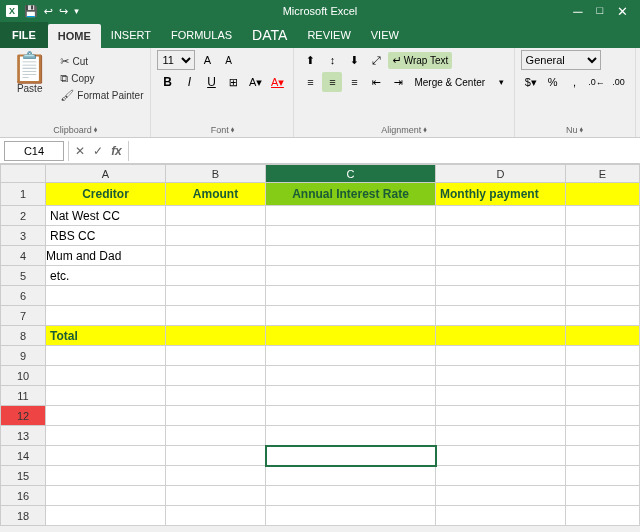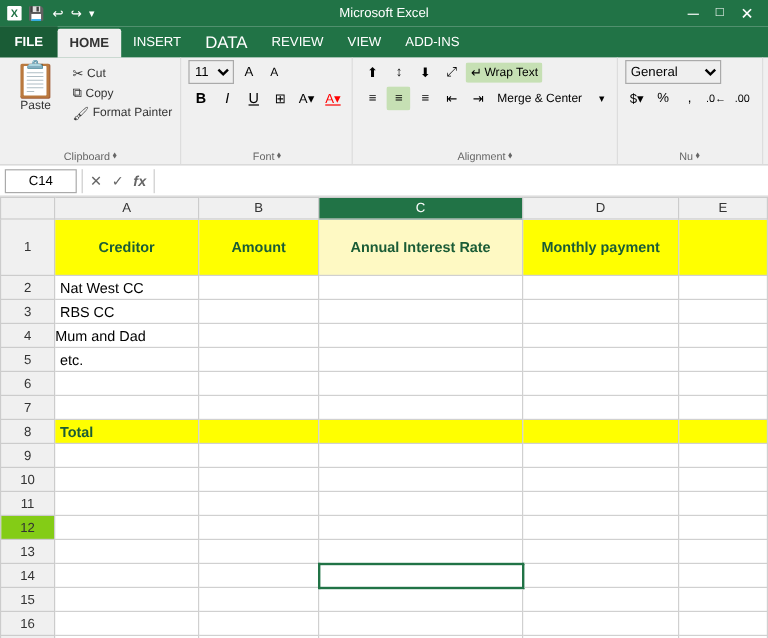--- a/index.html
+++ b/index.html
@@ -24,24 +24,24 @@
       <span style="color:white; font-size:13px; cursor:pointer; padding:0 6px;">─</span>
       <span style="color:white; font-size:11px; cursor:pointer; padding:0 6px;">□</span>
       <span style="color:white; font-size:13px; cursor:pointer; padding:0 6px;">✕</span>
     </div>
   </div>
 
   <div style="height:26px; background:#217346; display:flex; align-items:flex-end; padding:0 0;">
     <div style="padding:5px 12px; background:#1a5c36; color:white; font-size:11px; font-weight:bold; cursor:pointer; height:26px; display:flex; align-items:center;">FILE</div>
     <div style="padding:5px 10px; background:#f0f0f0; color:#333; font-size:11px; font-weight:bold; cursor:pointer; border-radius:2px 2px 0 0; height:24px; display:flex; align-items:center;">HOME</div>
     <div style="padding:5px 10px; color:white; font-size:11px; cursor:pointer; height:26px; display:flex; align-items:center;">INSERT</div>
+    <div style="padding:5px 10px; color:white; font-size:11px; cursor:pointer; height:26px; display:flex; align-items:center;">FORMULAS</div>
     <div style="padding:5px 10px; color:white; font-size:14px; cursor:pointer; height:26px; display:flex; align-items:center;">DATA</div>
     <div style="padding:5px 10px; color:white; font-size:11px; cursor:pointer; height:26px; display:flex; align-items:center;">REVIEW</div>
     <div style="padding:5px 10px; color:white; font-size:11px; cursor:pointer; height:26px; display:flex; align-items:center;">VIEW</div>
-    <div style="padding:5px 10px; color:white; font-size:11px; cursor:pointer; height:26px; display:flex; align-items:center;">ADD-INS</div>
   </div>
 
   <div style="height:90px; background:#f0f0f0; border-bottom:1px solid #ccc; display:flex; align-items:stretch;">
 
     <div style="display:flex; flex-direction:column; border-right:1px solid #ddd; padding:2px 4px;">
       <div style="display:flex; flex:1; align-items:flex-start; gap:2px;">
         <div style="display:flex; flex-direction:column; align-items:center; cursor:pointer; padding:2px 6px; border:1px solid transparent; border-radius:2px;">
           <span style="font-size:30px; color:#217346; line-height:1;">📋</span>
           <span style="font-size:10px; color:#333;">Paste</span>
         </div>
@@ -157,22 +157,22 @@
           <th style="background:#217346; text-align:center; font-weight:normal; font-size:11px; height:18px; border:1px solid #ccc; width:170px; color:white;">C</th>
           <th style="background:#f0f0f0; text-align:center; font-weight:normal; font-size:11px; height:18px; border:1px solid #ccc; width:130px; color:#333;">D</th>
           <th style="background:#f0f0f0; text-align:center; font-weight:normal; font-size:11px; height:18px; border:1px solid #ccc; color:#333;">E</th>
         </tr>
       </thead>
       <tbody id="sheet-body">
       <tr>
             <td style="background: rgb(240, 240, 240); text-align: center; font-size: 11px; width: 30px; border: 1px solid rgb(204, 204, 204); height: 20px; color: rgb(51, 51, 51); font-weight: normal; padding: 0px 2px;">1</td>
             <td style="border: 1px solid rgb(208, 208, 208); padding: 0px 4px; height: 20px; white-space: nowrap; overflow: hidden; font-size: 12px; background: rgb(255, 255, 0); font-weight: bold; color: rgb(26, 92, 54); text-align: center;">Creditor</td>
             <td style="border: 1px solid rgb(208, 208, 208); padding: 0px 4px; height: 20px; white-space: nowrap; overflow: hidden; font-size: 12px; background: rgb(255, 255, 0); font-weight: bold; color: rgb(26, 92, 54); text-align: center;">Amount</td>
-            <td style="border: 1px solid rgb(208, 208, 208); padding: 0px 4px; height: 20px; white-space: nowrap; overflow: hidden; font-size: 12px; background: #fef9c3; font-weight: bold; color: rgb(26, 92, 54); text-align: center;">Annual Interest Rate</td>
-            <td style="border: 1px solid rgb(208, 208, 208); padding: 16px 4px; height: 20px; white-space: nowrap; overflow: hidden; font-size: 12px; background: rgb(255, 255, 0); font-weight: bold; color: rgb(26, 92, 54); text-align: center;">Monthly payment</td>
+            <td style="border: 1px solid rgb(208, 208, 208); padding: 0px 4px; height: 20px; white-space: nowrap; overflow: hidden; font-size: 12px; background: #84cc16; font-weight: bold; color: rgb(26, 92, 54); text-align: center;">Annual Interest Rate</td>
+            <td style="border: 1px solid rgb(208, 208, 208); padding: 4px 4px; height: 20px; white-space: nowrap; overflow: hidden; font-size: 12px; background: rgb(255, 255, 0); font-weight: bold; color: rgb(26, 92, 54); text-align: left;">Monthly payment</td>
             <td style="border: 1px solid rgb(208, 208, 208); padding: 0px 4px; height: 20px; white-space: nowrap; overflow: hidden; font-size: 12px; background: rgb(255, 255, 0); font-weight: bold; color: rgb(26, 92, 54); text-align: center;"></td>
           </tr>
           <tr>
             <td style="background: rgb(240, 240, 240); text-align: center; font-size: 11px; width: 30px; border: 1px solid rgb(204, 204, 204); height: 20px; color: rgb(51, 51, 51); font-weight: normal; padding: 0px 2px;">2</td>
             <td style="border: 1px solid rgb(208, 208, 208); padding: 0px 4px; height: 20px; white-space: nowrap; overflow: hidden; font-size: 12px; background: white;">Nat West CC</td>
             <td style="border: 1px solid rgb(208, 208, 208); padding: 0px 4px; height: 20px; white-space: nowrap; overflow: hidden; font-size: 12px; background: white;"></td>
             <td style="border: 1px solid rgb(208, 208, 208); padding: 0px 4px; height: 20px; white-space: nowrap; overflow: hidden; font-size: 12px; background: white;"></td>
             <td style="border: 1px solid rgb(208, 208, 208); padding: 0px 4px; height: 20px; white-space: nowrap; overflow: hidden; font-size: 12px; background: white;"></td>
             <td style="border: 1px solid rgb(208, 208, 208); padding: 0px 4px; height: 20px; white-space: nowrap; overflow: hidden; font-size: 12px; background: white;"></td>
           </tr>
@@ -242,21 +242,21 @@
           </tr>
           <tr>
             <td style="background: rgb(240, 240, 240); text-align: center; font-size: 11px; width: 30px; border: 1px solid rgb(204, 204, 204); height: 20px; color: rgb(51, 51, 51); font-weight: normal; padding: 0px 2px;">11</td>
             <td style="border: 1px solid rgb(208, 208, 208); padding: 0px 4px; height: 20px; white-space: nowrap; overflow: hidden; font-size: 12px; background: white;"></td>
             <td style="border: 1px solid rgb(208, 208, 208); padding: 0px 4px; height: 20px; white-space: nowrap; overflow: hidden; font-size: 12px; background: white;"></td>
             <td style="border: 1px solid rgb(208, 208, 208); padding: 0px 4px; height: 20px; white-space: nowrap; overflow: hidden; font-size: 12px; background: white;"></td>
             <td style="border: 1px solid rgb(208, 208, 208); padding: 0px 4px; height: 20px; white-space: nowrap; overflow: hidden; font-size: 12px; background: white;"></td>
             <td style="border: 1px solid rgb(208, 208, 208); padding: 0px 4px; height: 20px; white-space: nowrap; overflow: hidden; font-size: 12px; background: white;"></td>
           </tr>
           <tr>
-            <td style="background: #84cc16; text-align: center; font-size: 11px; width: 30px; border: 1px solid rgb(204, 204, 204); height: 20px; color: rgb(51, 51, 51); font-weight: normal; padding: 0px 2px;">12</td>
+            <td style="background: #ef4444; text-align: center; font-size: 11px; width: 30px; border: 1px solid rgb(204, 204, 204); height: 20px; color: rgb(51, 51, 51); font-weight: normal; padding: 0px 2px;">12</td>
             <td style="border: 1px solid rgb(208, 208, 208); padding: 0px 4px; height: 20px; white-space: nowrap; overflow: hidden; font-size: 12px; background: white;"></td>
             <td style="border: 1px solid rgb(208, 208, 208); padding: 0px 4px; height: 20px; white-space: nowrap; overflow: hidden; font-size: 12px; background: white;"></td>
             <td style="border: 1px solid rgb(208, 208, 208); padding: 0px 4px; height: 20px; white-space: nowrap; overflow: hidden; font-size: 12px; background: white;"></td>
             <td style="border: 1px solid rgb(208, 208, 208); padding: 0px 4px; height: 20px; white-space: nowrap; overflow: hidden; font-size: 12px; background: white;"></td>
             <td style="border: 1px solid rgb(208, 208, 208); padding: 0px 4px; height: 20px; white-space: nowrap; overflow: hidden; font-size: 12px; background: white;"></td>
           </tr>
           <tr>
             <td style="background: rgb(240, 240, 240); text-align: center; font-size: 11px; width: 30px; border: 1px solid rgb(204, 204, 204); height: 20px; color: rgb(51, 51, 51); font-weight: normal; padding: 0px 2px;">13</td>
             <td style="border: 1px solid rgb(208, 208, 208); padding: 0px 4px; height: 20px; white-space: nowrap; overflow: hidden; font-size: 12px; background: white;"></td>
             <td style="border: 1px solid rgb(208, 208, 208); padding: 0px 4px; height: 20px; white-space: nowrap; overflow: hidden; font-size: 12px; background: white;"></td>

